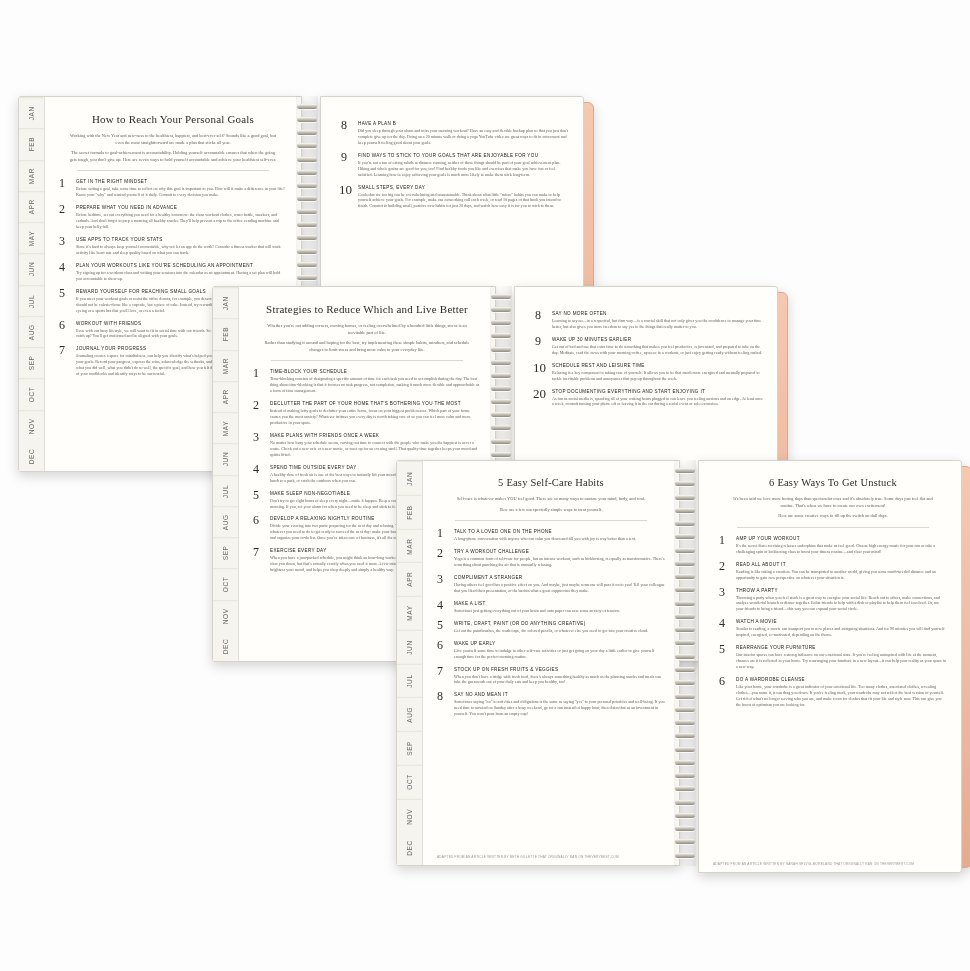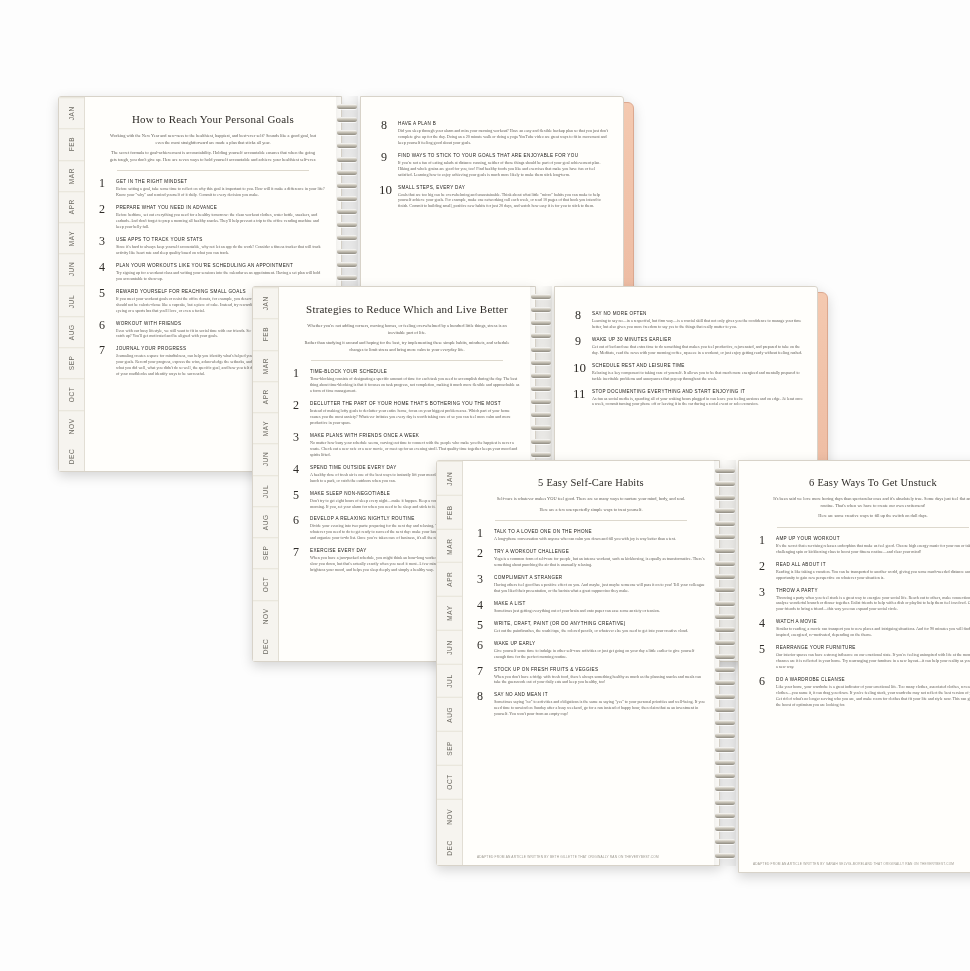--- a/index.html
+++ b/index.html
@@ -14,21 +14,20 @@
     position: relative;
     width: 970px; height: 971px;
     background: #fdfdfd;
   }
 
   
   .spread {
     position: absolute;
     background: transparent;
     filter: drop-shadow(0 4px 6px rgba(0,0,0,0.16));
-    margin-left: 40px;
   }
   .spread .page {
     position: absolute;
     top: 0;
     background: #fffefb;
     border: 1px solid #d8d3c9;
   }
   .spread .page.left  { left: 0; border-radius: 3px 0 0 3px; }
   .spread .page.right { right: 0; border-radius: 0 3px 3px 0; }
 
@@ -405,21 +404,21 @@
               <span class="num">9</span>
               <span class="h">WAKE UP 30 MINUTES EARLIER</span>
               <span class="b">Get out of bed and use that extra time to do something that makes you feel productive, rejuvenated, and prepared to take on the day. Meditate, read the news with your morning coffee, squeeze in a workout, or just enjoy getting ready without feeling rushed.</span>
             </li>
           <li>
               <span class="num wide">10</span>
               <span class="h">SCHEDULE REST AND LEISURE TIME</span>
               <span class="b">Relaxing is a key component to taking care of yourself. It allows you to be that much more energized and mentally prepared to tackle inevitable problems and annoyances that pop up throughout the week.</span>
             </li>
           <li>
-              <span class="num wide">11</span>
+              <span class="num wide">20</span>
               <span class="h">STOP DOCUMENTING EVERYTHING AND START ENJOYING IT</span>
               <span class="b">As fun as social media is, spending all of your waking hours plugged in can leave you feeling anxious and on edge. At least once a week, commit turning your phone off or leaving it in the car during a social event or solo excursion.</span>
             </li>
         </ul>
       </div>
     </div>
   </div>
 
   <div class="spread" id="spreadC">
     <div class="cover"></div>

